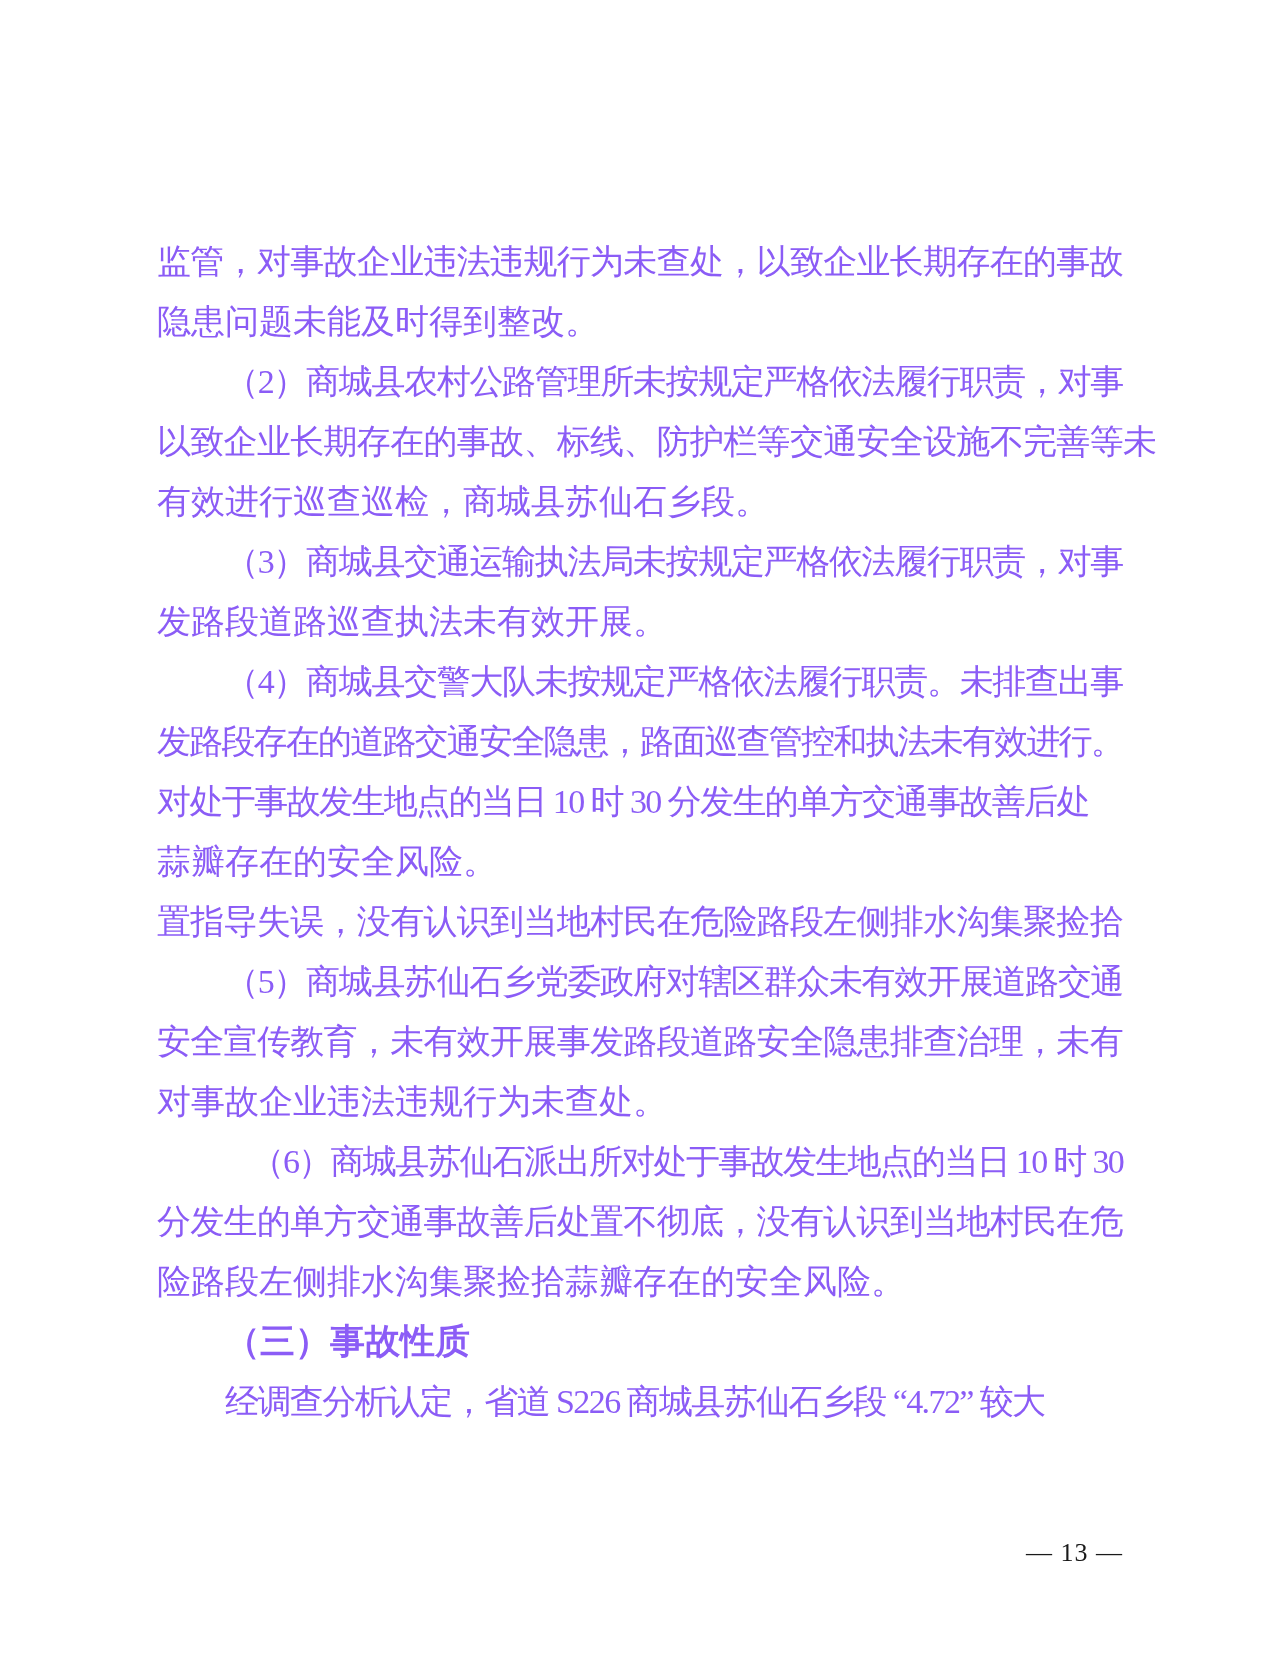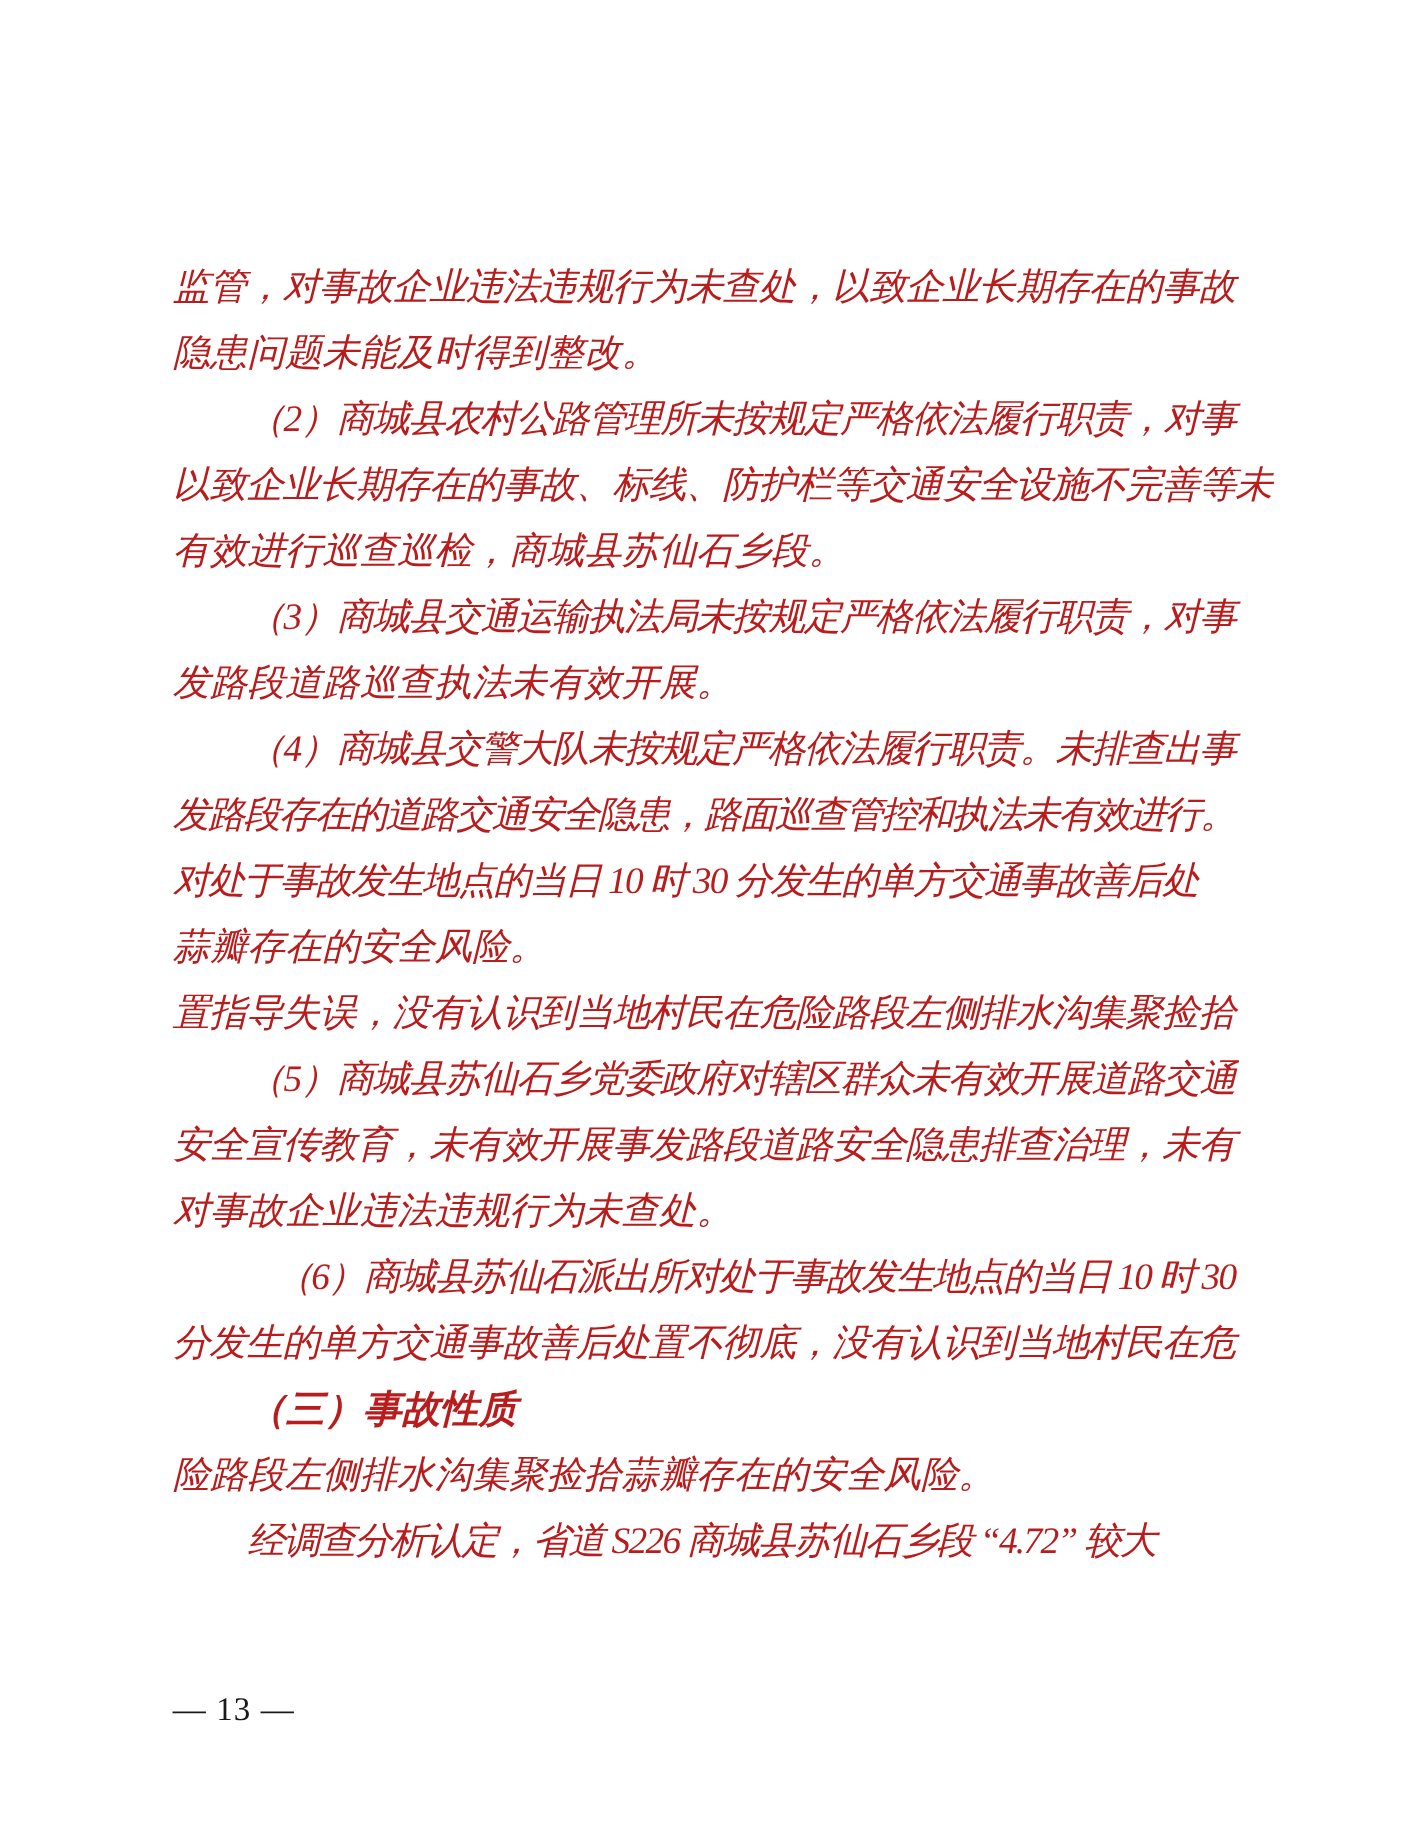--- a/index.html
+++ b/index.html
@@ -19,31 +19,30 @@
     position: absolute;
     left: 157px; top: 232px;
     width: 966px;
   }
   .line {
     height: 60px;
     line-height: 60px;
     font-size: 34px;
     white-space: nowrap;
     text-align: left;
-    color: #b91c1c;
-    font-style: italic;
+    color: #8b5cf6;
   }
   .line.indent { text-indent: 68px; }
   .line.bold { font-weight: 700; font-size: 35px; }
   .footer {
     position: absolute;
     left: 157px; top: 1538px;
     width: 966px;
-    text-align: left;
-    font-size: 30px;
+    text-align: right;
+    font-size: 26px;
     color: #1a1a1a;
     letter-spacing: 1px;
   }
 </style>
 </head>
 <body>
 
 <div class="page">
   <main class="doc">
       <div class="line fill" style="letter-spacing: -0.69px;">监管，对事故企业违法违规行为未查处，以致企业长期存在的事故</div>
@@ -56,20 +55,20 @@
       <div class="line indent fill" style="letter-spacing: -1.32px;">（4）商城县交警大队未按规定严格依法履行职责。未排查出事</div>
       <div class="line fill" style="letter-spacing: -1.8px;">发路段存在的道路交通安全隐患，路面巡查管控和执法未有效进行。</div>
       <div class="line fill" style="letter-spacing: -1.59px;">对处于事故发生地点的当日 10 时 30 分发生的单方交通事故善后处</div>
       <div class="line">蒜瓣存在的安全风险。</div>
       <div class="line fill" style="letter-spacing: -0.69px;">置指导失误，没有认识到当地村民在危险路段左侧排水沟集聚捡拾</div>
       <div class="line indent fill" style="letter-spacing: -1.32px;">（5）商城县苏仙石乡党委政府对辖区群众未有效开展道路交通</div>
       <div class="line fill" style="letter-spacing: -0.69px;">安全宣传教育，未有效开展事发路段道路安全隐患排查治理，未有</div>
       <div class="line">对事故企业违法违规行为未查处。</div>
       <div class="line indent fill" style="letter-spacing: -1.69px; text-align: right;">（6）商城县苏仙石派出所对处于事故发生地点的当日 10 时 30</div>
       <div class="line fill" style="letter-spacing: -0.69px;">分发生的单方交通事故善后处置不彻底，没有认识到当地村民在危</div>
+      <div class="line">险路段左侧排水沟集聚捡拾蒜瓣存在的安全风险。</div>
       <div class="line indent bold">（三）事故性质</div>
-      <div class="line">险路段左侧排水沟集聚捡拾蒜瓣存在的安全风险。</div>
       <div class="line indent fill" style="letter-spacing: -1.59px;">经调查分析认定，省道 S226 商城县苏仙石乡段 “4.72” 较大</div>
     </main>
   <div class="footer">
     <span>— 13 —</span>
   </div>
 </div>
 
 </body></html>

